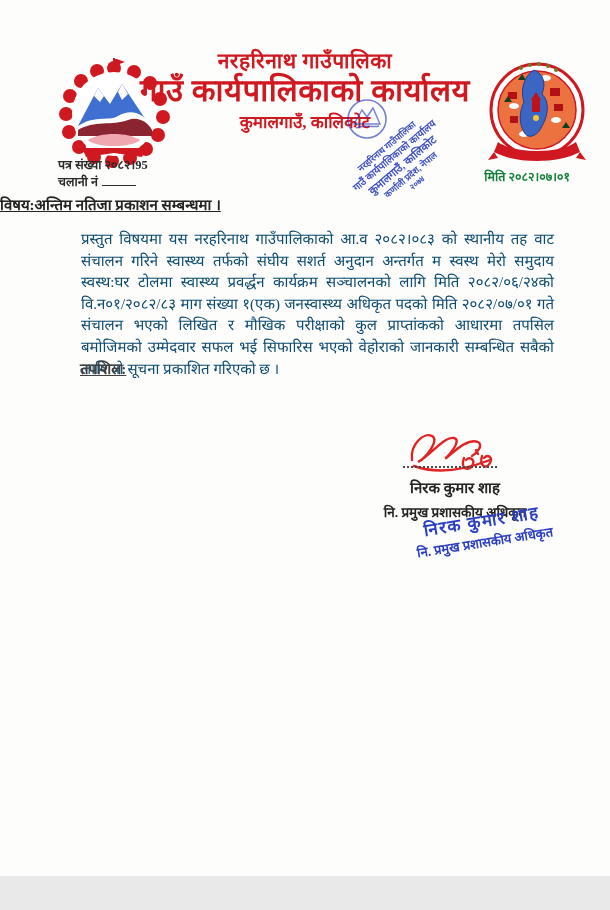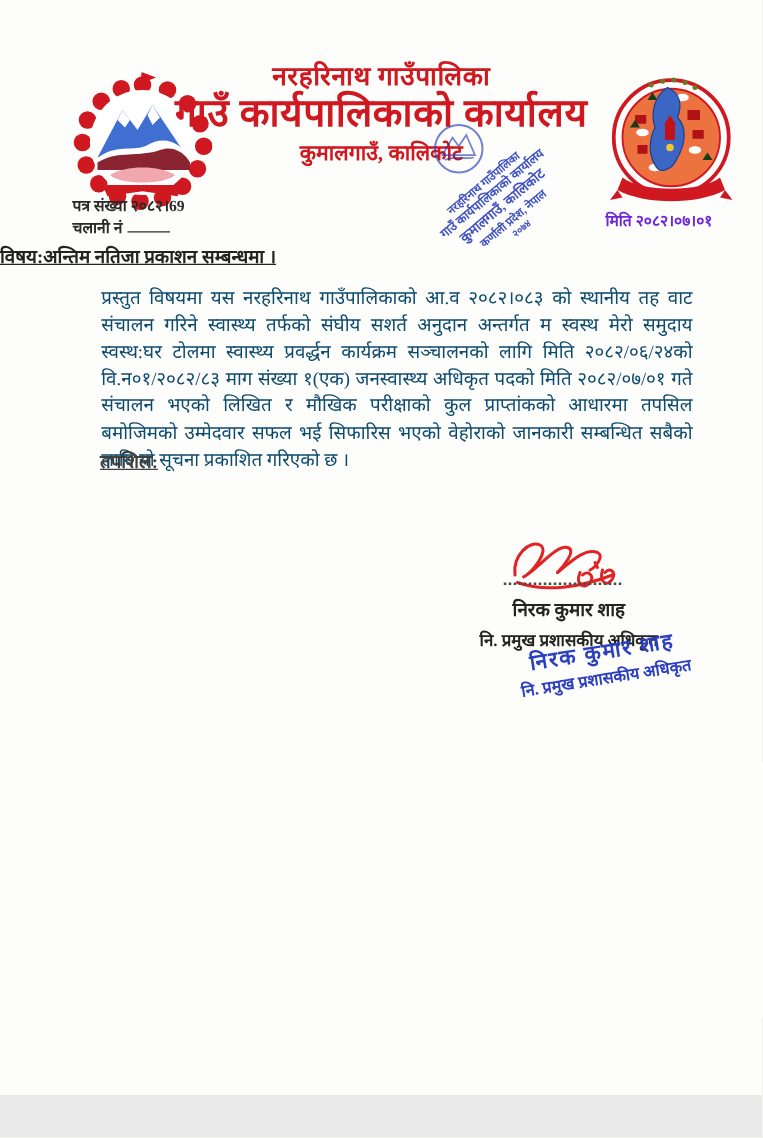--- a/index.html
+++ b/index.html
@@ -12,21 +12,21 @@
   
   .logo-left { position:absolute; left:58px; top:56px; width:112px; height:114px; }
   .logo-right { position:absolute; left:484px; top:58px; width:106px; height:118px; }
   .header-titles { position:absolute; left:110px; right:110px; top:46px; text-align:center; color:#d01820; font-weight:bold; }
   .title1 { font-size:21px; letter-spacing:0.5px; }
   .title2 { font-size:31px; line-height:1.12; letter-spacing:0.5px; }
   .addr1  { font-size:17px; margin-top:1px; }
   .addr2  { font-size:13px; margin-top:1px; }
   .meta-left { position:absolute; left:58px; top:157px; font-size:12.5px; font-weight:bold; color:#2a2a28; line-height:17px; }
   .blank-line { display:inline-block; width:34px; border-bottom:1.6px solid #2a2a28; height:10px; margin-left:4px; }
-  .meta-right { position:absolute; right:40px; top:168px; font-size:12.5px; font-weight:bold; color:#6d28d9; }
+  .meta-right { position:absolute; right:40px; top:168px; font-size:12.5px; font-weight:bold; color:#15803d; }
   
   .header-stamp { position:absolute; left:330px; top:94px; width:140px; height:118px; pointer-events:none; }
   .header-stamp svg { position:absolute; left:16px; top:4px; opacity:0.85; }
   .hs-text { position:absolute; left:-8px; top:42px; width:160px; text-align:center;
              transform:rotate(-40deg); color:rgba(38,58,185,0.88); font-weight:bold; line-height:1.22; }
   .hs-l1 { font-size:9px; } .hs-l2 { font-size:10px; } .hs-l3 { font-size:11px; }
   .hs-l4 { font-size:9px; } .hs-l5 { font-size:8px; }
   
   .subject { position:absolute; left:0; right:0; top:194px; text-align:left; }
   .subject span { font-size:15px; font-weight:bold; text-decoration:underline; color:#232321; }
@@ -149,21 +149,21 @@
     <div class="hs-text">
       <div class="hs-l1">नरहरिनाथ गाउँपालिका</div>
       <div class="hs-l2">गाउँ कार्यपालिकाको कार्यालय</div>
       <div class="hs-l3">कुमालगाउँ, कालिकोट</div>
       <div class="hs-l4">कर्णाली प्रदेश, नेपाल</div>
       <div class="hs-l5">२०७४</div>
     </div>
   </div>
 
   <div class="meta-left">
-    <div>पत्र संख्या २०८२।69</div>
+    <div>पत्र संख्या २०८२।95</div>
     <div>
       <span>चलानी नं</span><span class="blank-line"></span>
     </div>
   </div>
   <div class="meta-right">मिति २०८२।०७।०१</div>
 
   <div class="subject">
     <span>विषय:अन्तिम नतिजा प्रकाशन सम्बन्धमा ।</span>
   </div>
 

